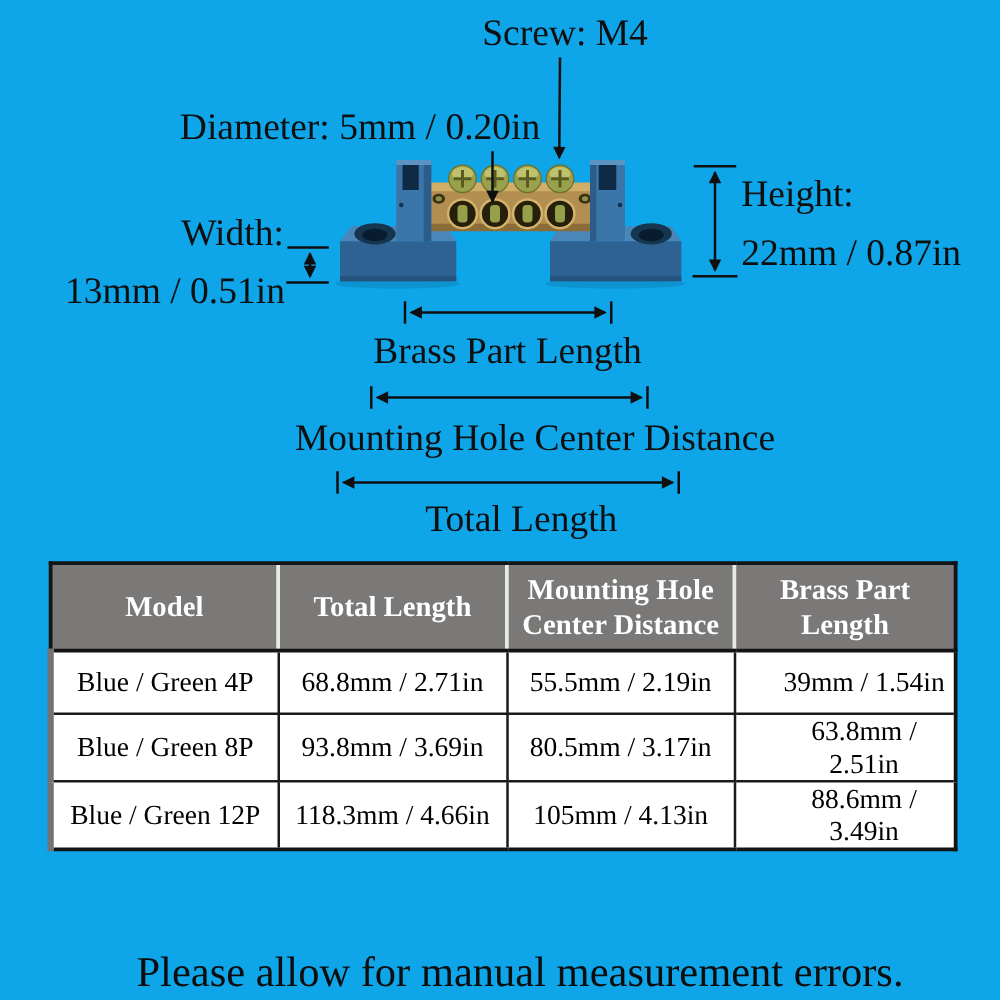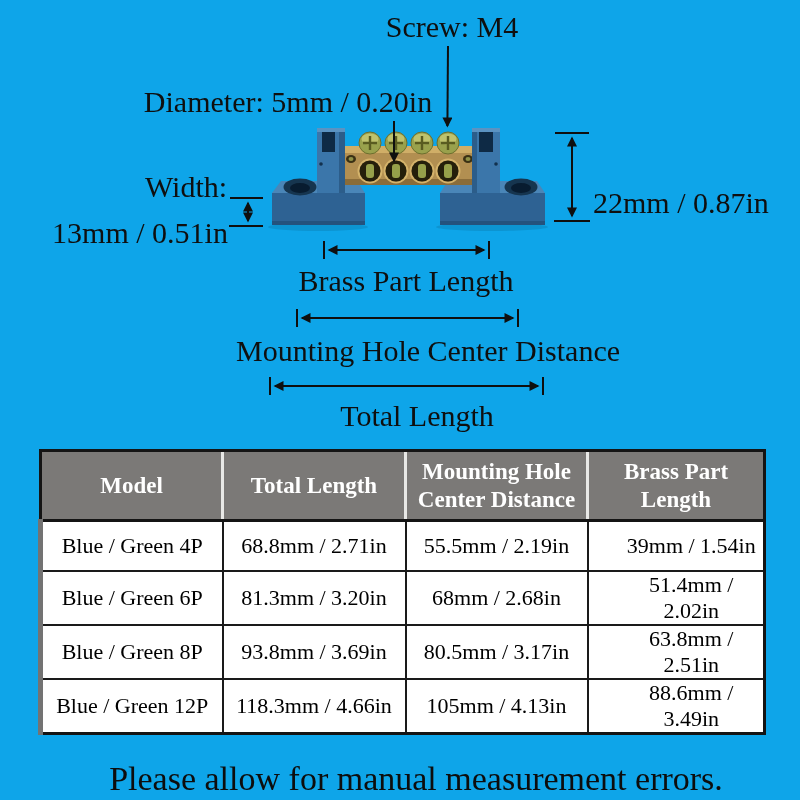--- a/index.html
+++ b/index.html
@@ -175,20 +175,21 @@
         <line x1="543" y1="377" x2="543" y2="395"></line>
         <line x1="275" y1="386" x2="538" y2="386" marker-start="url(#ah)" marker-end="url(#ah)"></line>
       </g>
     </g>
   </svg>
 
   <div class="lbl centered" style="left:452px;top:10px;">Screw: M4</div>
   <div class="lbl centered" style="left:288px;top:85px;">Diameter: 5mm / 0.20in</div>
   <div class="lbl centered" style="left:186px;top:170px;">Width:</div>
   <div class="lbl centered" style="left:140px;top:216px;text-align:right;">13mm / 0.51in</div>
+  <div class="lbl" style="left:593px;top:139px;">Height:</div>
   <div class="lbl" style="left:593px;top:186px;">22mm / 0.87in</div>
   <div class="lbl centered" style="left:406px;top:264px;">Brass Part Length</div>
   <div class="lbl centered" style="left:428px;top:334px;">Mounting Hole Center Distance</div>
   <div class="lbl centered" style="left:417px;top:399px;">Total Length</div>
 
   <table class="spec-table">
     <colgroup>
       <col style="width:182px">
         <col style="width:183px">
         <col style="width:182px">
@@ -203,26 +204,20 @@
       </tr>
     </thead>
     <tbody>
       <tr>
         <td>Blue / Green 4P</td>
         <td>68.8mm / 2.71in</td>
         <td>55.5mm / 2.19in</td>
         <td>39mm / 1.54in</td>
       </tr>
       <tr>
-        <td>Blue / Green 6P</td>
-        <td>81.3mm / 3.20in</td>
-        <td>68mm / 2.68in</td>
-        <td>51.4mm / 2.02in</td>
-      </tr>
-      <tr>
         <td>Blue / Green 8P</td>
         <td>93.8mm / 3.69in</td>
         <td>80.5mm / 3.17in</td>
         <td>63.8mm / 2.51in</td>
       </tr>
       <tr>
         <td>Blue / Green 12P</td>
         <td>118.3mm / 4.66in</td>
         <td>105mm / 4.13in</td>
         <td>88.6mm / 3.49in</td>

